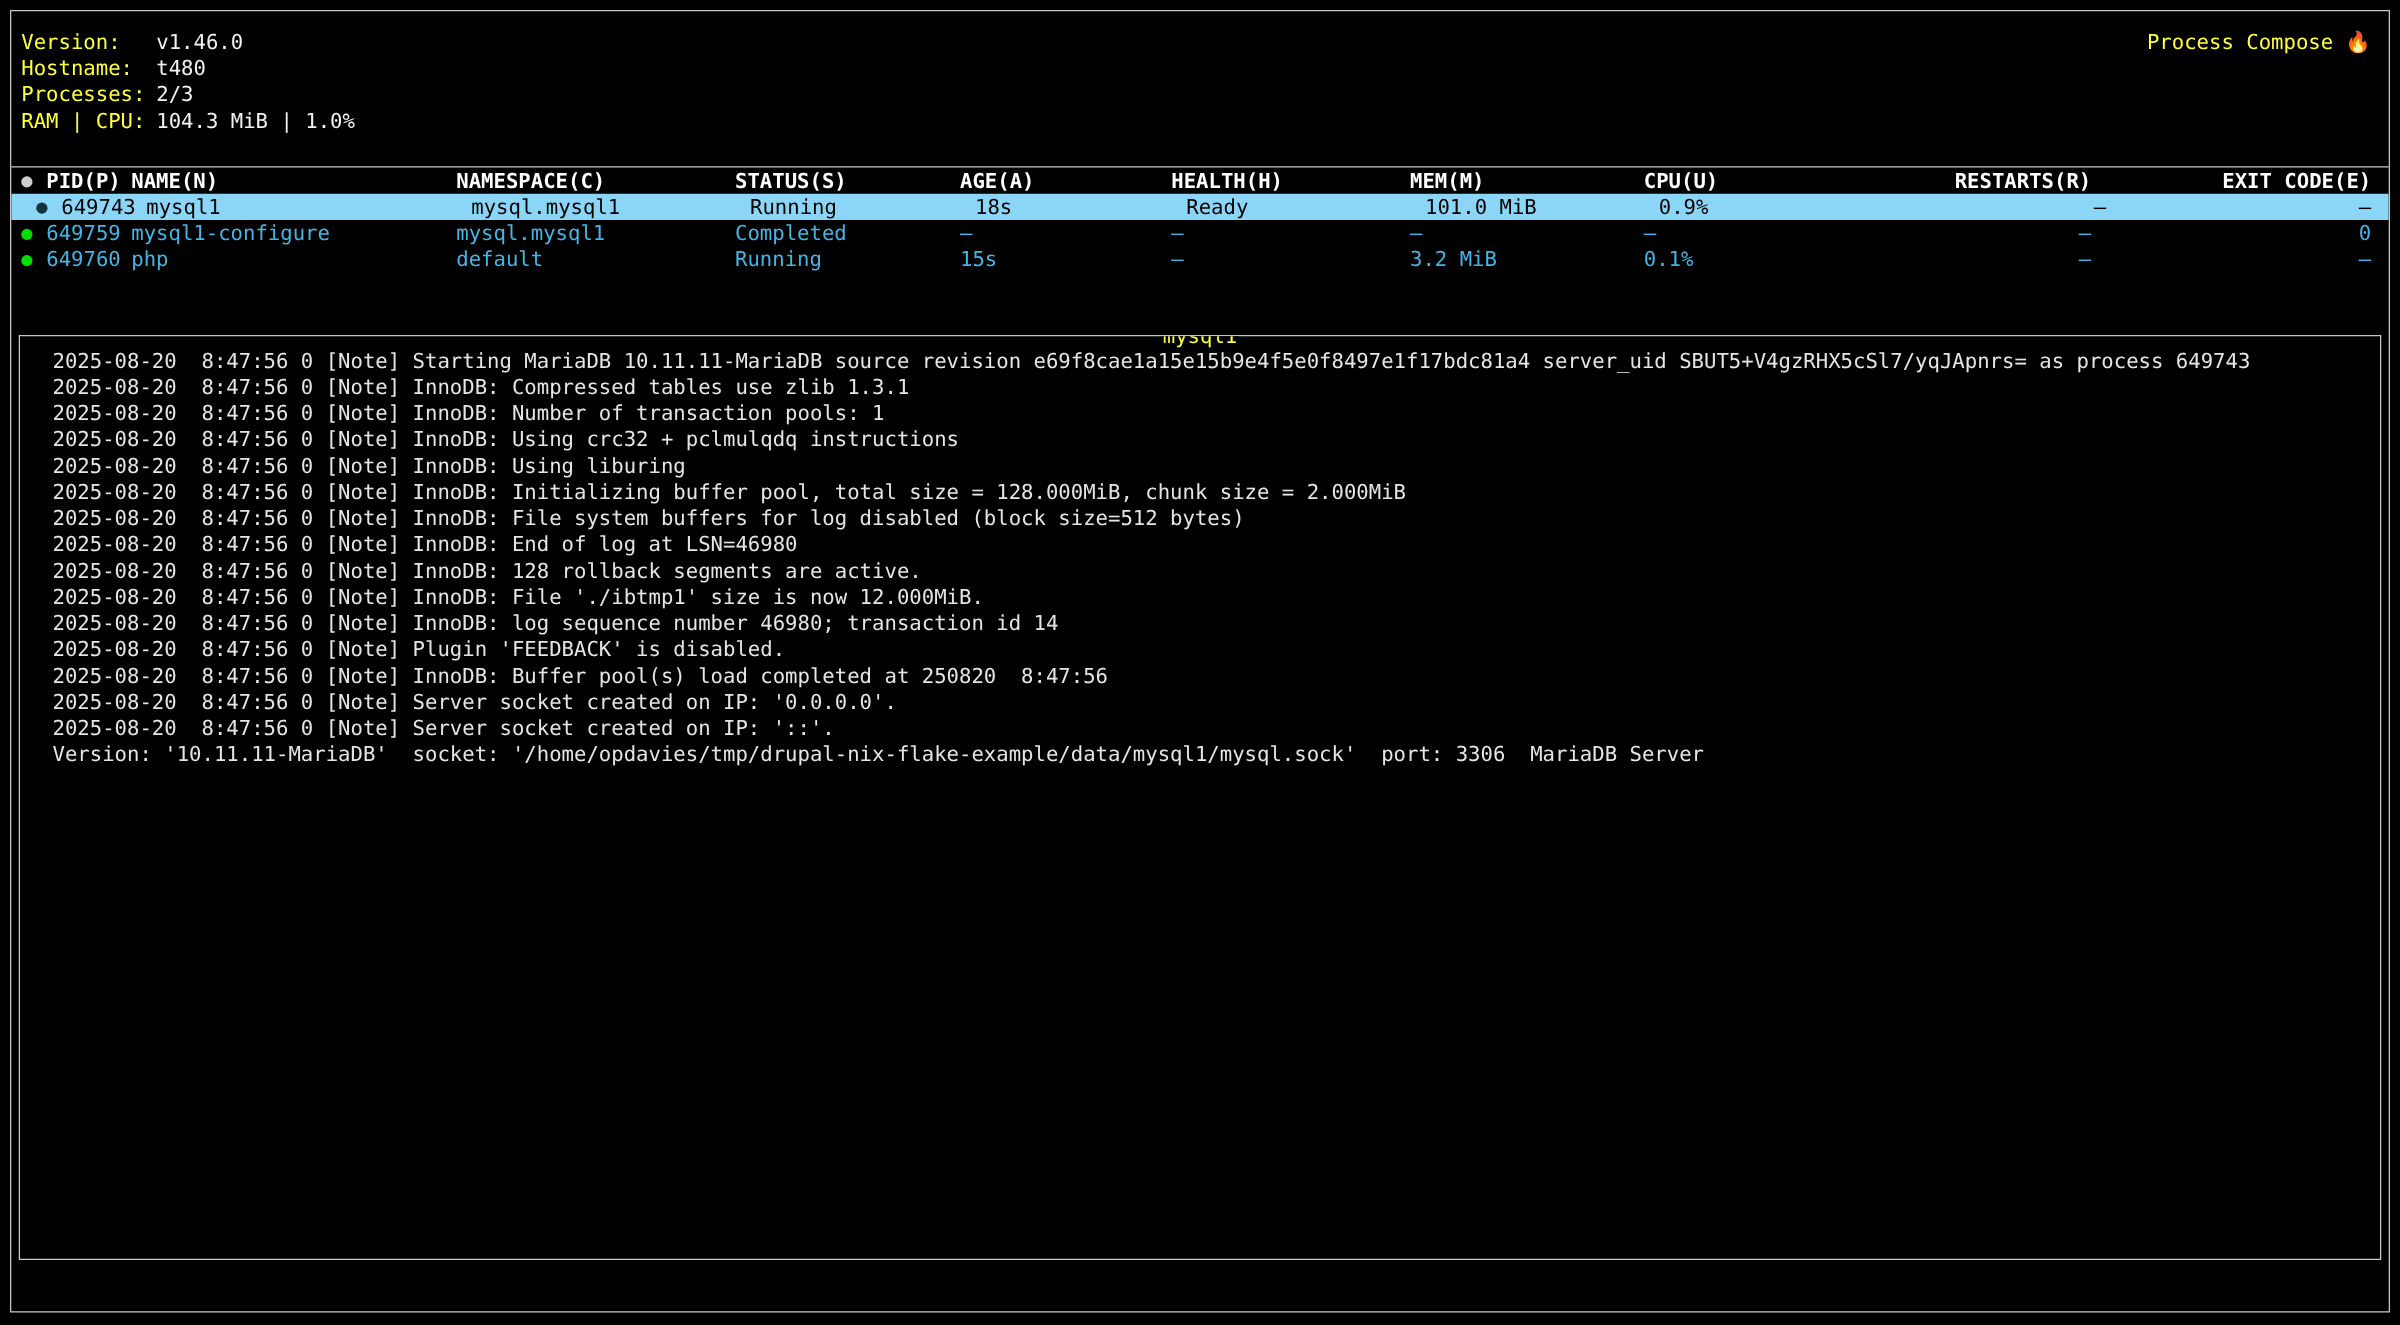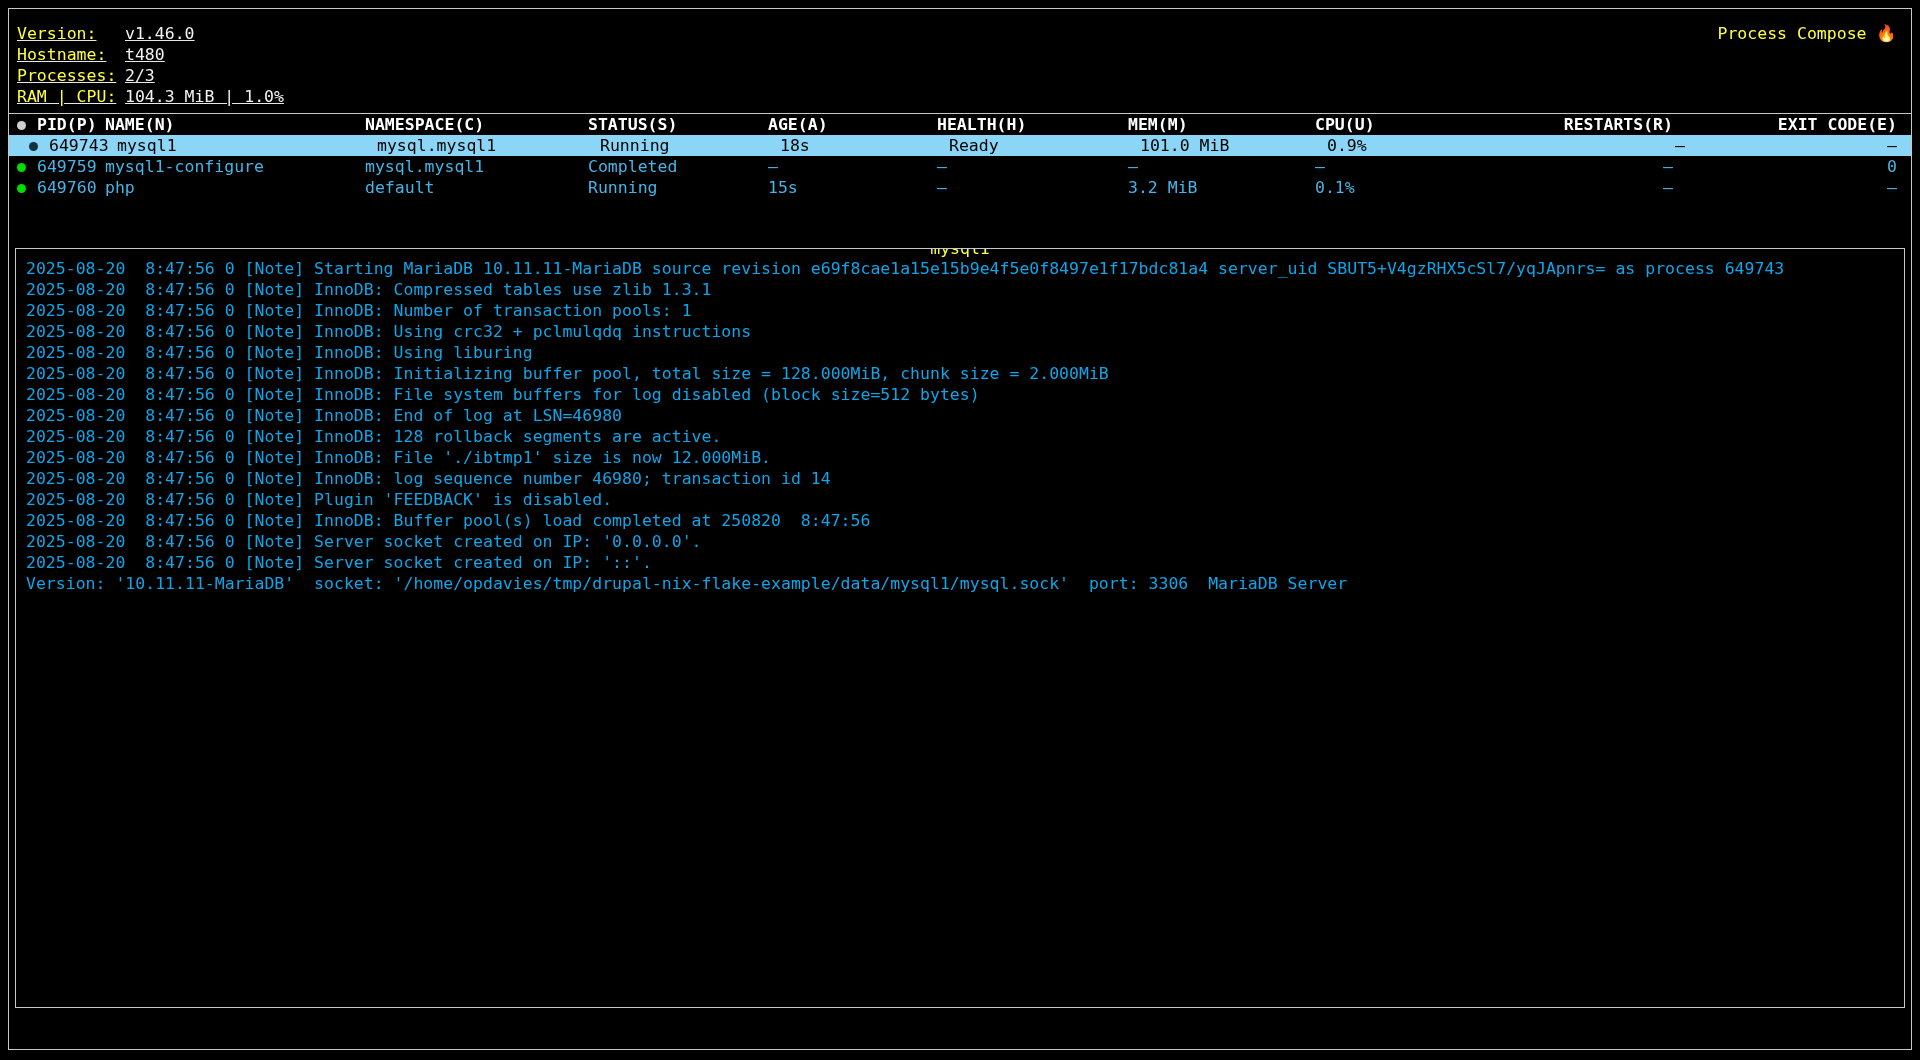--- a/index.html
+++ b/index.html
@@ -5,45 +5,45 @@
   * { margin:0; padding:0; box-sizing:border-box; }
   html,body { width:1920px; height:1060px; background:#000; overflow:hidden; }
   body { font-family:"DejaVu Sans Mono","Liberation Mono",monospace; font-size:16.5px; line-height:21px; color:#e8e8e8; }
 
   .frame { position:absolute; left:8px; top:8px; right:8px; bottom:10px;
            border:1px solid #c8c8c8; display:flex; flex-direction:column; overflow:hidden; }
 
   
   .app-header { display:flex; justify-content:space-between; align-items:flex-start;
                 padding:14px 14px 0 8px; height:100px; flex:none; }
-  .sys-info { display:grid; grid-template-columns:108px auto; column-gap:0;text-decoration:underline; }
+  .sys-info { display:grid; grid-template-columns:108px auto; column-gap:0; }
   .sys-label { color:#ffff40; white-space:pre; }
   .sys-value { color:#f2f2f2; white-space:pre; }
   .app-title { color:#ffff40; white-space:pre; }
 
   
-  .proc-table { flex:none; margin-top:4px; border-top:1px solid #c8c8c8; }
+  .proc-table { flex:none; margin-top:24px; border-top:1px solid #c8c8c8; }
   .t-row { display:grid;
            grid-template-columns:20px 68px 260px 223px 180px 169px 191px 187px 195px 163px 1fr;
            height:21px; align-items:center; padding:0 14px 0 8px; white-space:pre; }
   .t-row .c-restarts, .t-row .c-exit { text-align:right; }
   .t-head { color:#ffffff; font-weight:bold; }
   .t-proc { color:#45b4e6; }
   .t-proc.selected { background:#8bd5f6; color:#000;padding-left:20px; }
   .dot { width:9px; height:9px; border-radius:50%; display:inline-block; }
   .dot-head { background:#cfcfcf; }
   .dot-green { background:#00dd00; }
   .dot-dark { background:#14323e; }
 
   
   .log-panel { position:relative; flex:1 1 auto; margin:50px 6px 0 6px;
                border:1px solid #c8c8c8; padding:9px 10px; overflow:hidden; }
   .log-title { position:absolute; top:-11px; left:50%; transform:translateX(-50%);
                background:#000; color:#ffff40; padding:0 1px; }
-  .log-line { white-space:pre; color:#0ea5e9; height:21px; }
+  .log-line { white-space:pre; color:#e5e5e5; height:21px;margin-left:16px; }
 
   
   .help-bar { flex:none; height:21px; margin:12px 4px 8px 4px; white-space:pre; overflow:hidden; }
 </style>
 </head>
 <body>
 
 <div class="frame">
 
   <header class="app-header">

